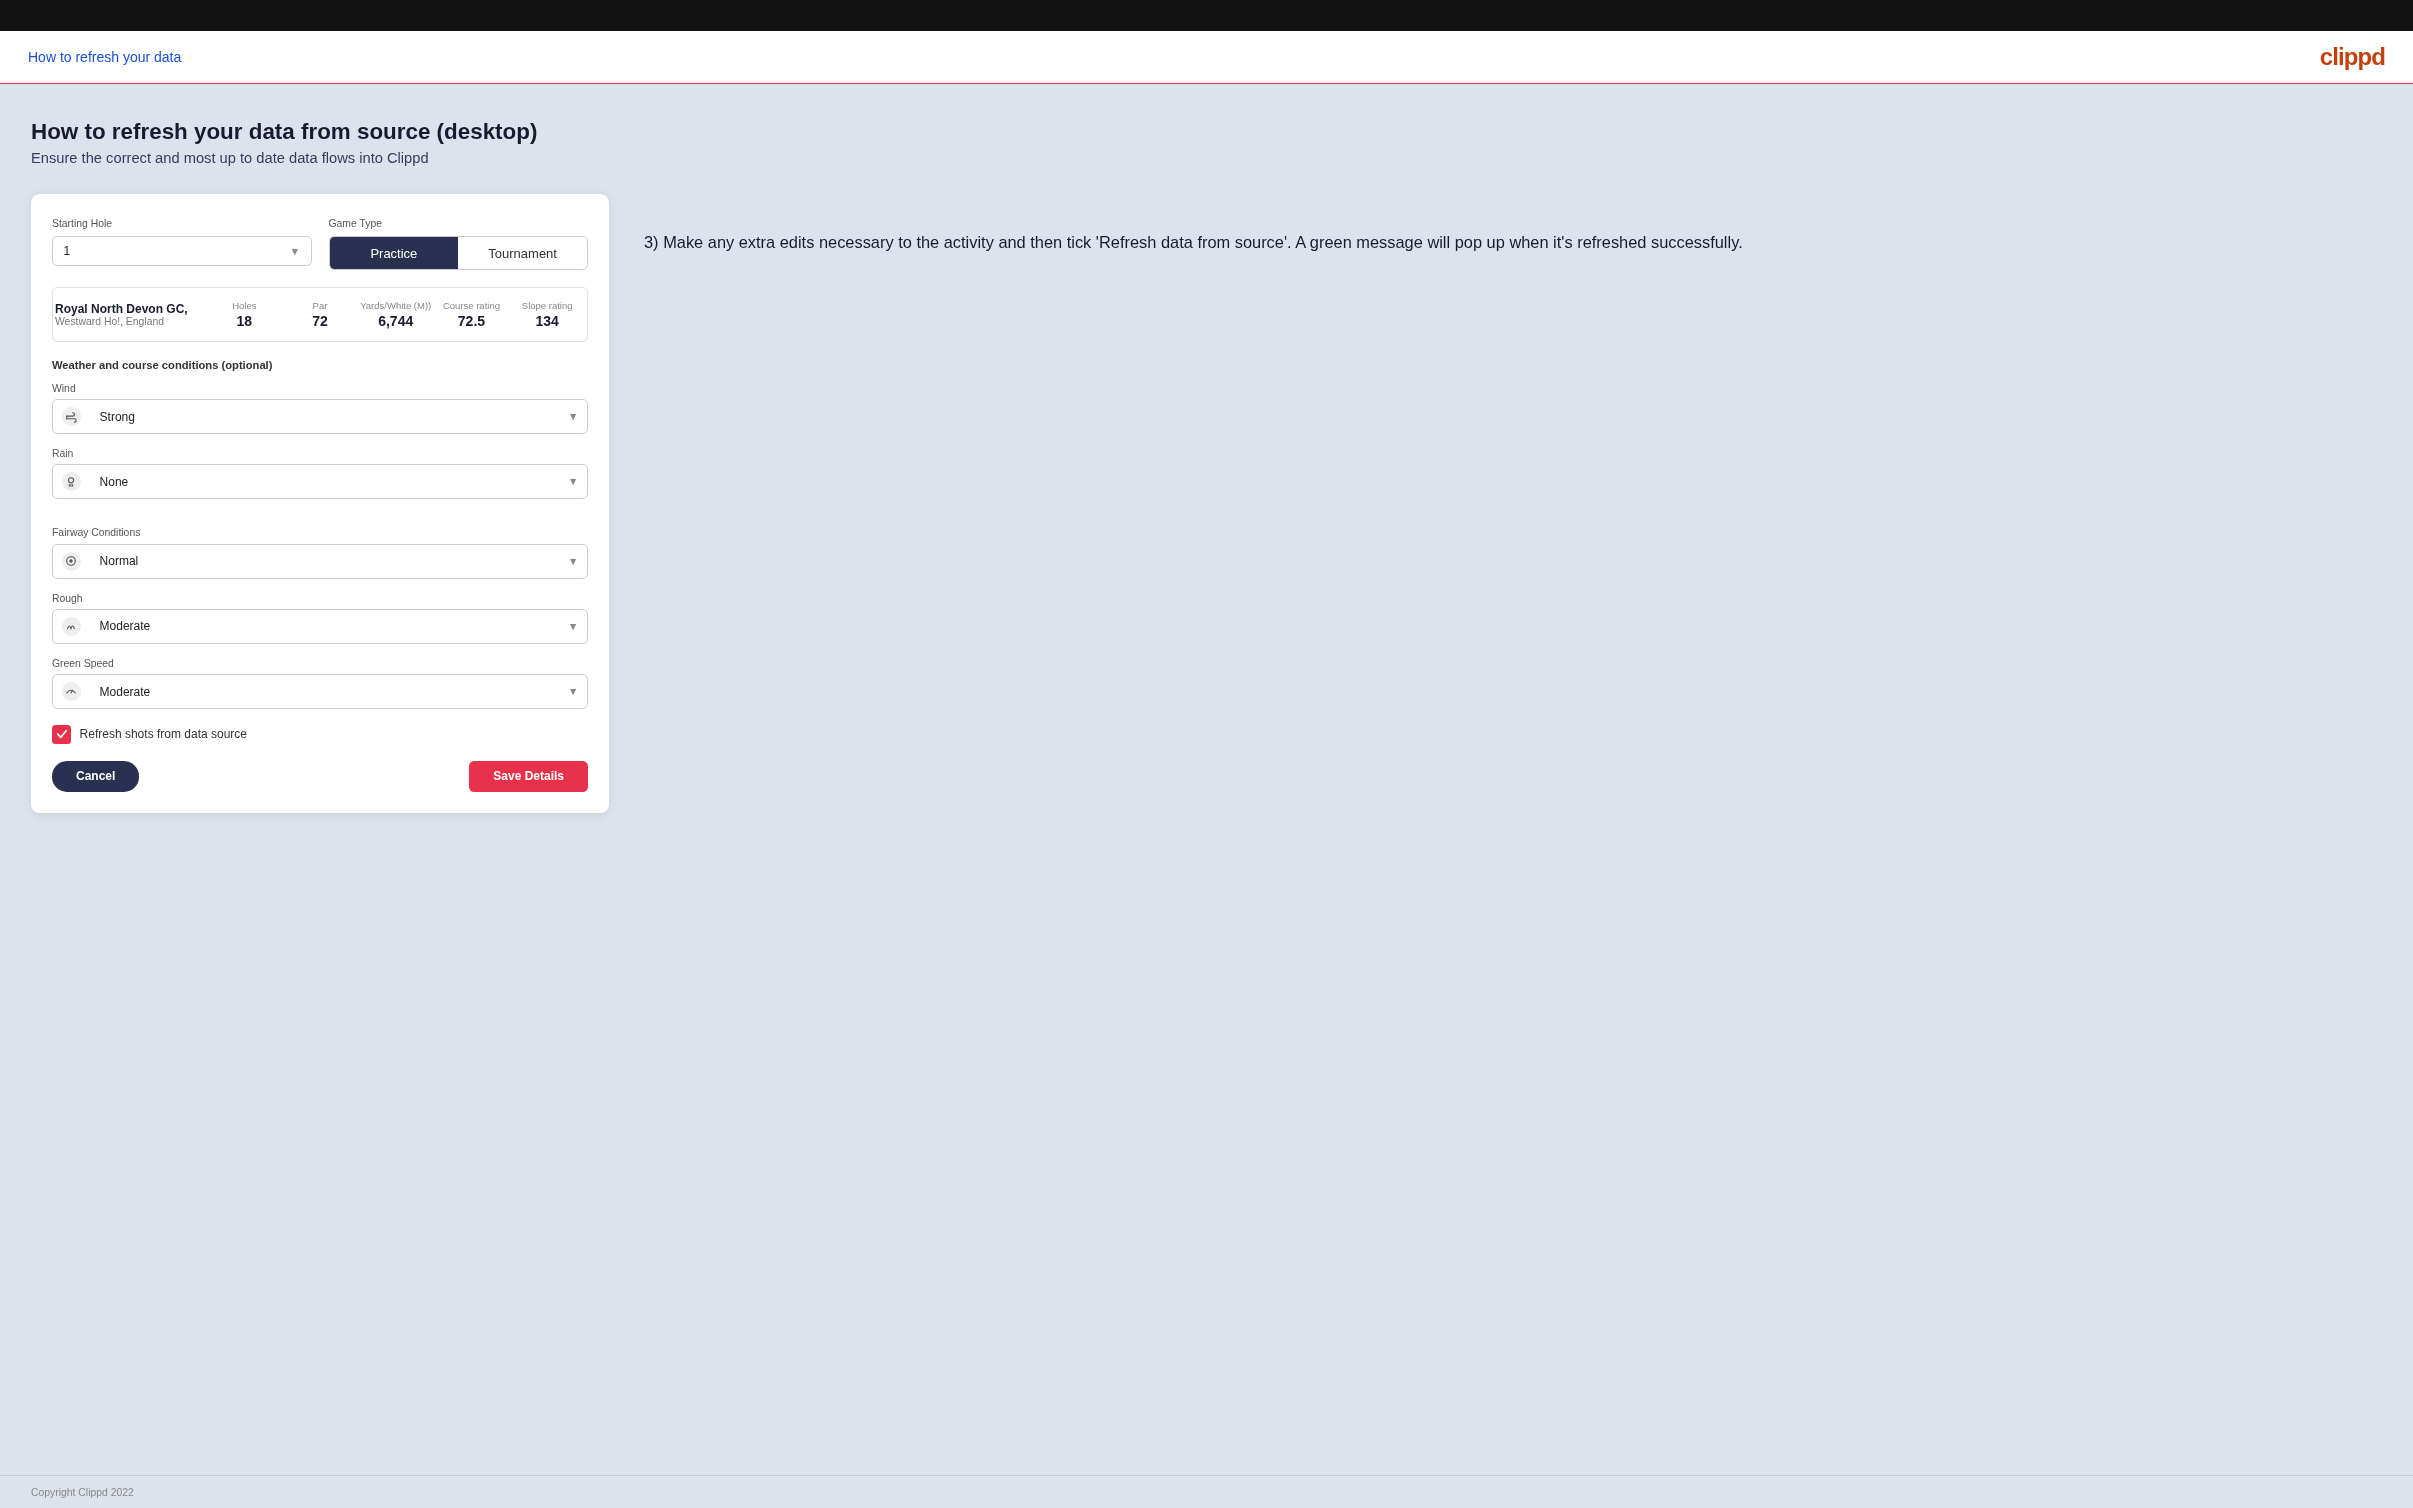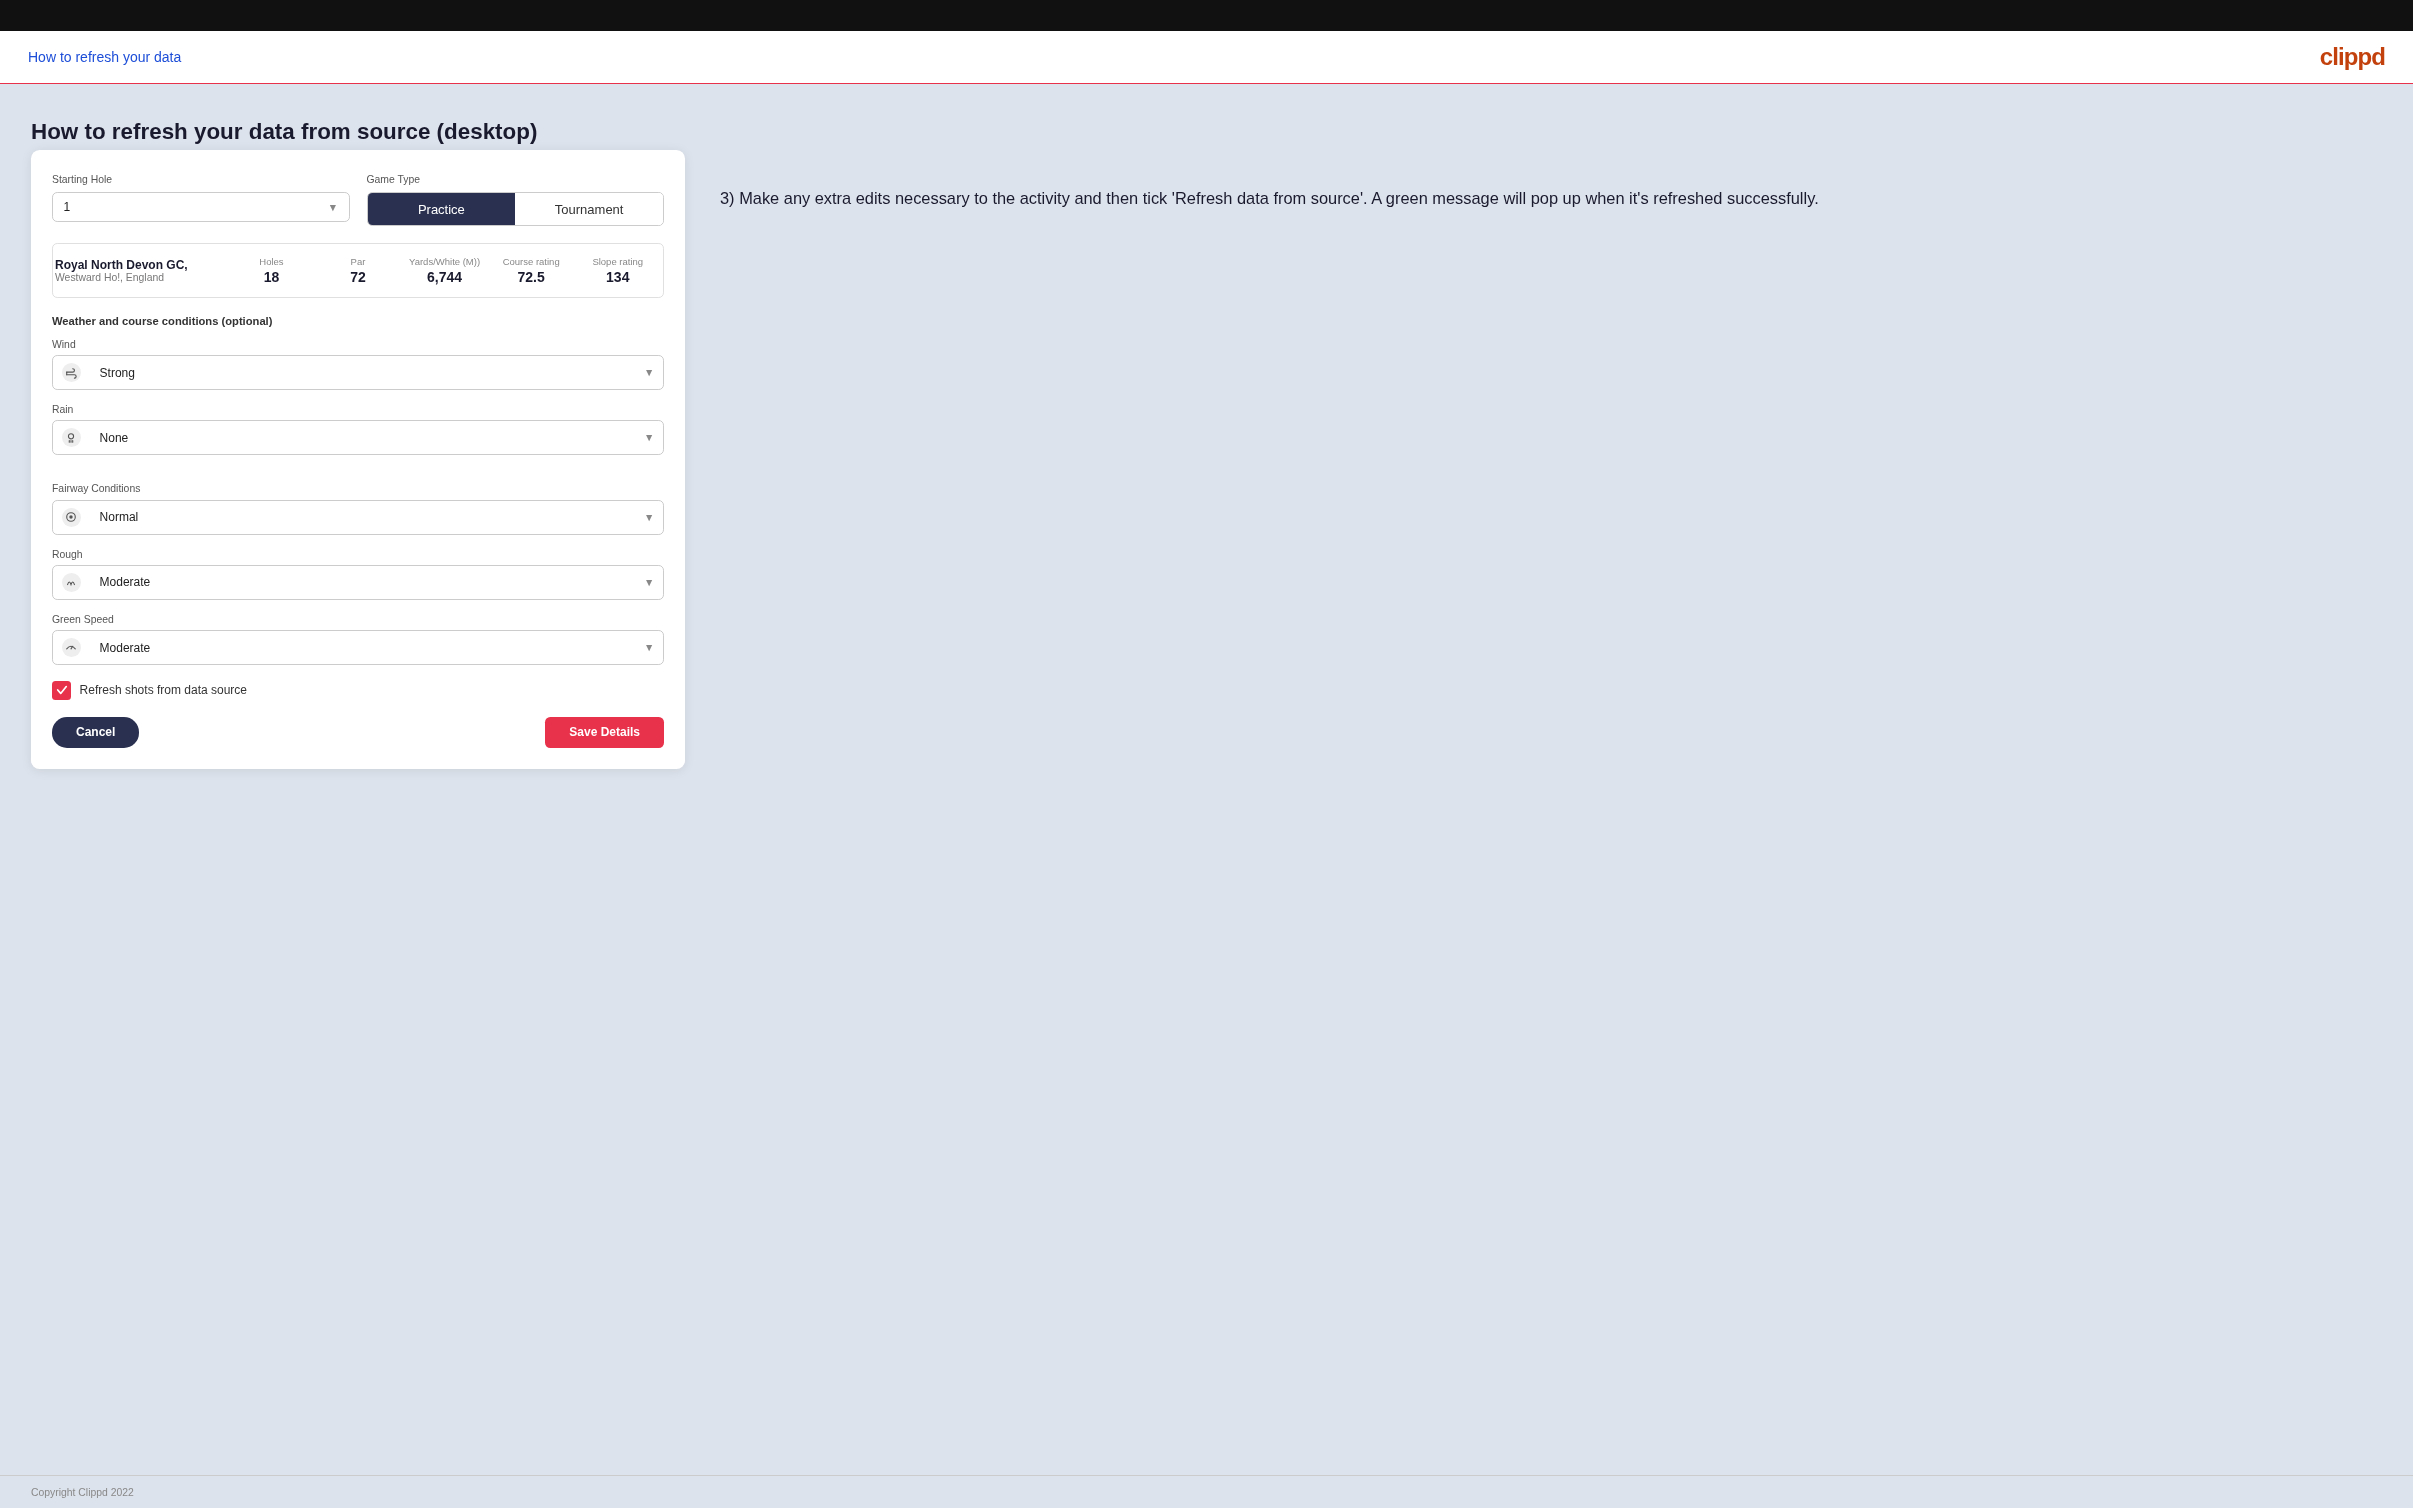--- a/index.html
+++ b/index.html
@@ -53,21 +53,21 @@
     }
     .content-row {
       display: flex;
       gap: 35px;
       align-items: flex-start;
     }
     .form-card {
       background: #fff;
       border-radius: 8.6px;
       padding: 24px 21px 21px 21px;
-      width: 654px;
+      width: 578px;
       flex-shrink: 0;
       box-shadow: 0 1.7px 10.4px rgba(0,0,0,0.08);
     }
     .form-row {
       display: flex;
       gap: 17px;
       margin-bottom: 17px;
     }
     .form-group {
       flex: 1;
@@ -293,20 +293,21 @@
 
 <div class="top-bar"></div>
 
 <div class="header">
   <span class="header-title">How to refresh your data</span>
   <span class="logo">clippd</span>
 </div>
 
 <div class="main-content">
   <h1 class="page-heading">How to refresh your data from source (desktop)</h1>
+  <p class="page-subheading">Ensure the correct and most up to date data flows into Clippd</p>
 
   <div class="content-row">
 
     <div class="form-card">
 
       <div class="form-row">
         <div class="form-group">
           <label class="form-label">Starting Hole</label>
           <div class="starting-hole-wrapper">
             <select>

